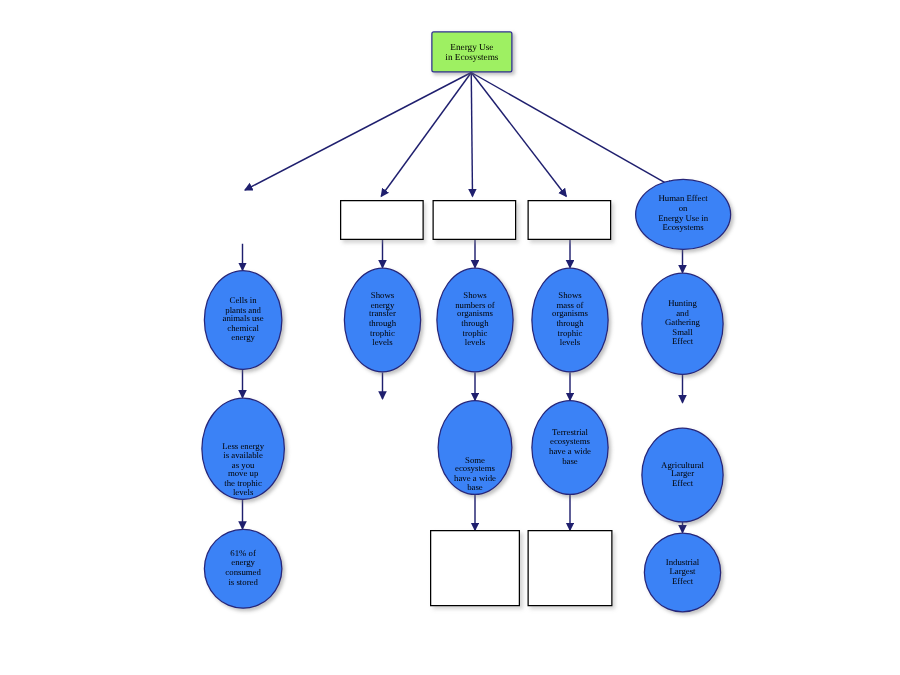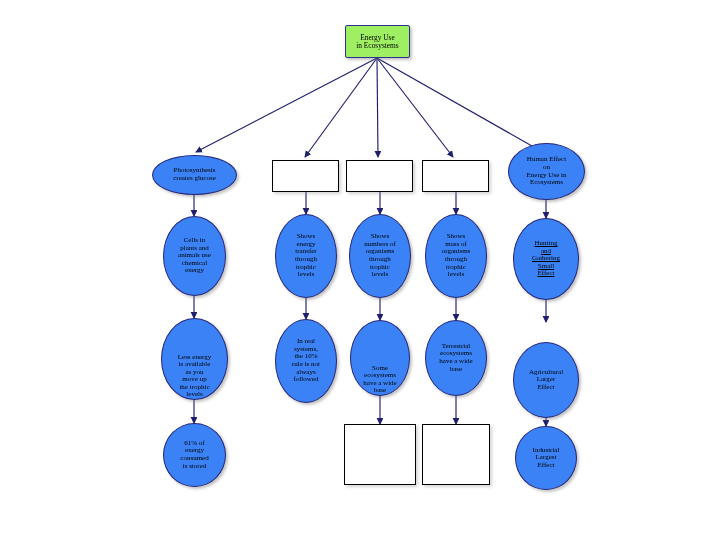--- a/index.html
+++ b/index.html
@@ -98,24 +98,20 @@
       <path d="M546,300 L546,322"></path>
       <path d="M546,398 L546,426"></path>
     </g>
   </svg>
 
   <div class="node rect-root" style="left:345px; top:25px; width:65px; height:33px;">
     <span class="lbl">Energy Use
 in Ecosystems</span>
   </div>
 
-  <div class="node oval" style="left:152px; top:155px; width:85px; height:40px;">
-    <span class="lbl">Photosynthesis
-creates glucose</span>
-  </div>
   <div class="node oval" style="left:163px; top:216px; width:63px; height:80px;">
     <span class="lbl">Cells in
 plants and
 animals use
 chemical
 energy</span>
   </div>
   <div class="node oval" style="left:161px; top:318px; width:67px; height:82px;align-items:flex-end;">
     <span class="lbl">Less energy
 is available
@@ -135,28 +131,20 @@
     <span class="lbl"></span>
   </div>
   <div class="node oval" style="left:275px; top:214px; width:62px; height:84px;">
     <span class="lbl">Shows
 energy
 transfer
 through
 trophic
 levels</span>
   </div>
-  <div class="node oval" style="left:275px; top:319px; width:62px; height:84px;">
-    <span class="lbl">In real
-systems,
-the 10%
-rule is not
-always
-followed</span>
-  </div>
 
   <div class="node rect-empty" style="left:346px; top:160px; width:67px; height:32px;">
     <span class="lbl"></span>
   </div>
   <div class="node oval" style="left:349px; top:214px; width:62px; height:84px;">
     <span class="lbl">Shows
 numbers of
 organisms
 through
 trophic
@@ -192,21 +180,21 @@
   <div class="node rect-empty" style="left:422px; top:424px; width:68px; height:61px;">
     <span class="lbl"></span>
   </div>
 
   <div class="node oval" style="left:508px; top:143px; width:77px; height:57px;">
     <span class="lbl">Human Effect
 on
 Energy Use in
 Ecosystems</span>
   </div>
-  <div class="node oval" style="left:513px; top:218px; width:66px; height:82px;text-decoration:underline;">
+  <div class="node oval" style="left:513px; top:218px; width:66px; height:82px;">
     <span class="lbl">Hunting
 and
 Gathering
 Small
 Effect</span>
   </div>
   <div class="node oval" style="left:513px; top:342px; width:66px; height:76px;justify-content:center;">
     <span class="lbl">Agricultural
 Larger
 Effect</span>

